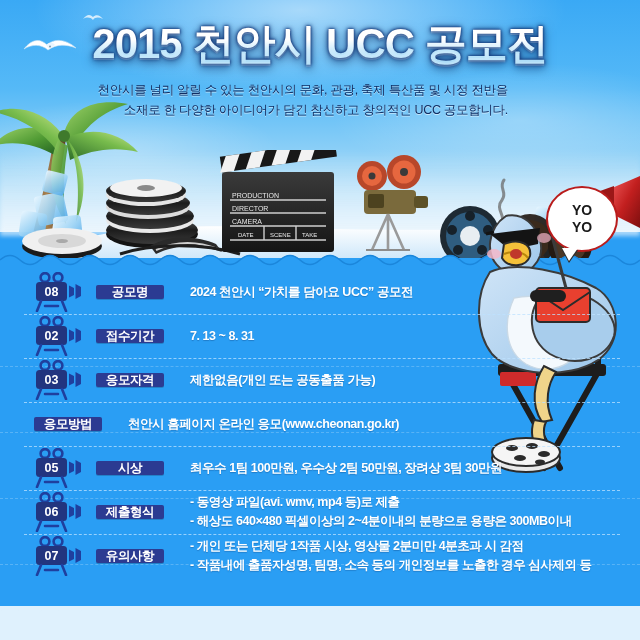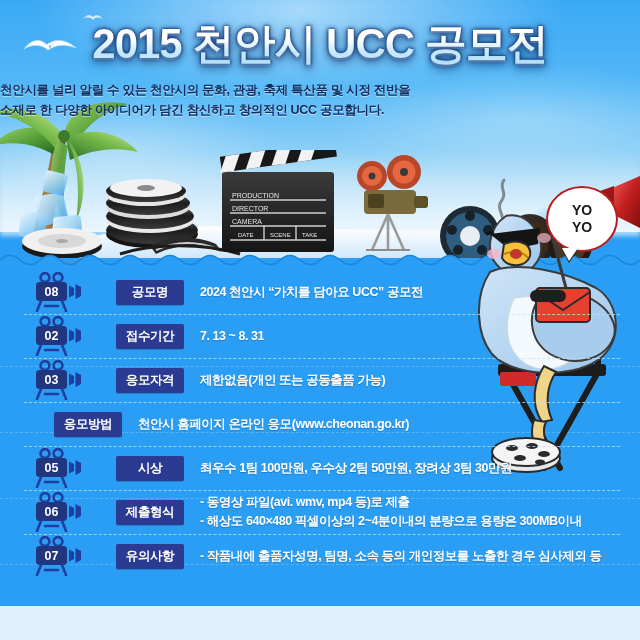--- a/index.html
+++ b/index.html
@@ -38,22 +38,22 @@
     color:#eaf7ff;
     background:linear-gradient(180deg,#ffffff 0%,#ffffff 42%,#bfe6fb 62%,#9ad3f4 100%);
     -webkit-background-clip:text; background-clip:text;
     -webkit-text-fill-color:transparent;
     text-shadow:0 2px 0 rgba(255,255,255,.2);
     filter:drop-shadow(0 0 1px #14387a) drop-shadow(0 0 2px #14387a) drop-shadow(0 3px 5px rgba(10,40,90,.5));
     padding:0 6px;
   }
 
   .subtitle {
-    position:absolute; left:0; top:80px; width:508px; text-align:left;
-    font-size:12.5px; font-weight:bold; line-height:20px; color:#112e63;
+    position:absolute; left:0; top:80px; width:508px; text-align:right;
+    font-size:12.5px; font-weight:normal; line-height:20px; color:#112e63;
     letter-spacing:-.3px;
     text-shadow:0 1px 0 rgba(255,255,255,.55);
   }
   .subtitle div { white-space:nowrap; }
 
   
   .gull-fly { position:absolute; left:22px; top:36px; width:56px; height:22px; }
   .gull-tiny { position:absolute; left:82px; top:12px; width:22px; height:10px; opacity:.75; }
 
   
@@ -90,26 +90,25 @@
   
   .cam { position:relative; width:56px; height:40px; flex:0 0 56px; margin-right:6px; }
   .cam svg { position:absolute; left:0; top:0; }
   .cam .num {
     position:absolute; left:4px; top:11.5px; width:27px; height:16px;
     display:flex; align-items:center; justify-content:center;
     font-size:12.5px; font-weight:bold; color:#ffffff; letter-spacing:0;
   }
 
   .chip {
-    flex:0 0 auto; min-width:68px; height:25px; padding:0 9px;
+    flex:0 0 auto; min-width:68px; height:14px; padding:0 9px;
     background:#2b3b92; border-radius:2px;
     display:flex; align-items:center; justify-content:center;
     font-size:12.5px; font-weight:bold; color:#fff; letter-spacing:-.4px;
     box-shadow:0 1px 0 rgba(0,0,0,.18);
-    margin-left:20px;
   }
   .chip-w { flex:0 0 78px; display:flex; }
 
   .content {
     margin-left:16px; color:#ffffff; font-size:12.5px; font-weight:bold;
     line-height:19px; letter-spacing:-.45px; text-shadow:0 1px 1px rgba(12,60,120,.35);
     white-space:nowrap;
   }
   .content .ln { display:block; }
 
@@ -539,20 +538,21 @@
   <path d="M35 13.5 L35 25.5 L40 23 L40 16 Z" fill="#1f3f9e"></path>
   <path d="M41.5 12 L41.5 27 L47 24 L47 15 Z" fill="#1f3f9e"></path>
   <path d="M7 29 L3 39 M28 29 L32 39 M11 34 L24 34" stroke="#1f3f9e" stroke-width="2.6" fill="none" stroke-linecap="round"></path>
 </svg>
          <div class="num">07</div>
        </div>
        <div class="chip-w">
          <div class="chip">유의사항</div>
        </div>
        <div class="content">
+            <span class="ln">- 개인 또는 단체당 1작품 시상, 영상물 2분미만 4분초과 시 감점</span>
             <span class="ln">- 작품내에 출품자성명, 팀명, 소속 등의 개인정보를 노출한 경우 심사제외 등</span>
           </div>
      </div>
       </div>
     </div>
 
   <div class="bottom-foam"></div>
   <svg class="bottom-scallop" viewBox="0 0 640 16" preserveAspectRatio="none">
     <path d="M0 16 L0 10 Q10 0 20 10 T40 10 T60 10 T80 10 T100 10 T120 10 T140 10 T160 10 T180 10 T200 10 T220 10 T240 10 T260 10 T280 10 T300 10 T320 10 T340 10 T360 10 T380 10 T400 10 T420 10 T440 10 T460 10 T480 10 T500 10 T520 10 T540 10 T560 10 T580 10 T600 10 T620 10 T640 10 L640 16 Z" fill="#dff1fd"></path>
   </svg>

